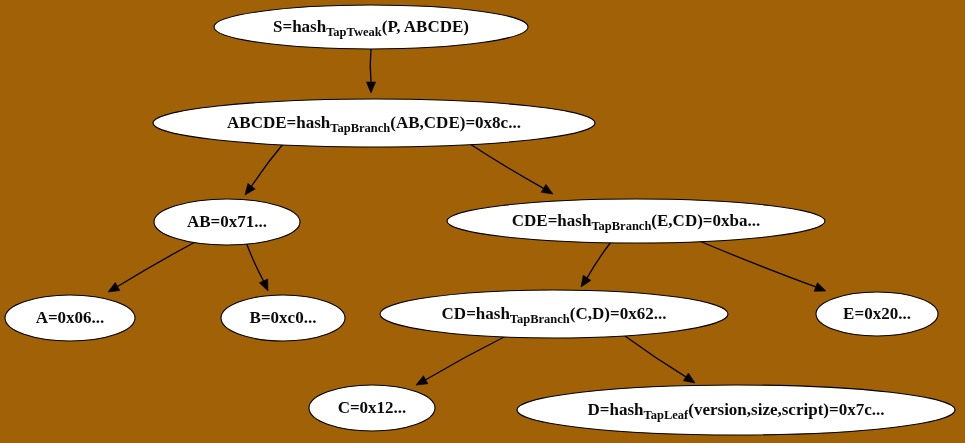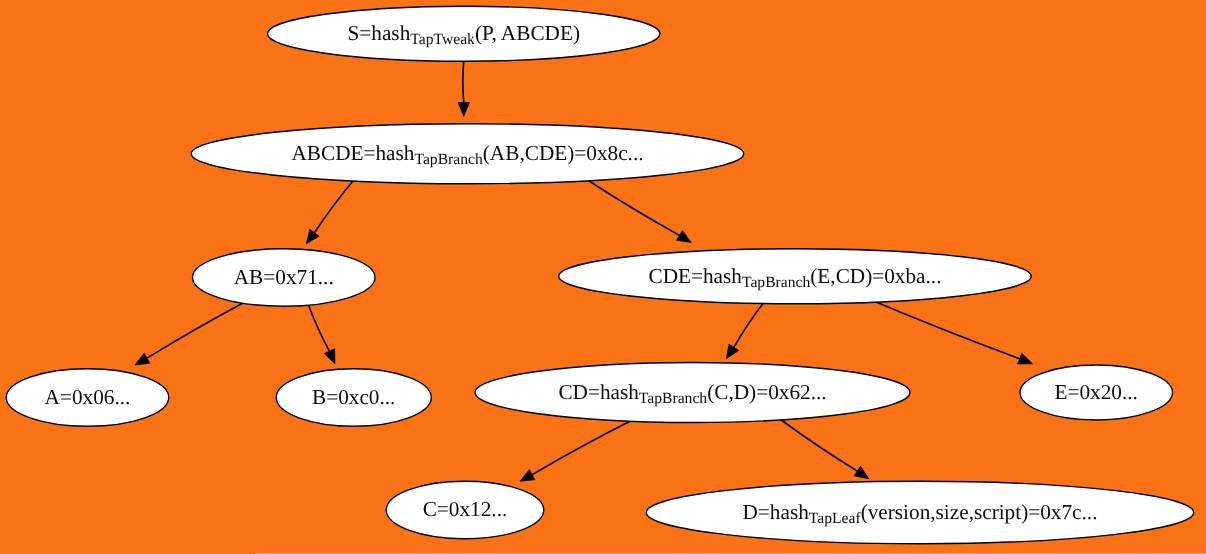--- a/index.html
+++ b/index.html
@@ -4,23 +4,24 @@
 <style>
   html, body {
     margin: 0;
     padding: 0;
     background: #ffffff;
   }
   #diagram-root {
     position: relative;
     width: 965px;
     height: 443px;
-    background: #f97316;
+    background: #a16207;
     font-family: "Liberation Serif", "DejaVu Serif", serif;
     overflow: hidden;
+    font-weight: bold;
   }
   svg#tree-svg {
     display: block;
     width: 965px;
     height: 443px;
   }
   .node-ellipse {
     fill: #ffffff;
     stroke: #000000;
     stroke-width: 1.1;

